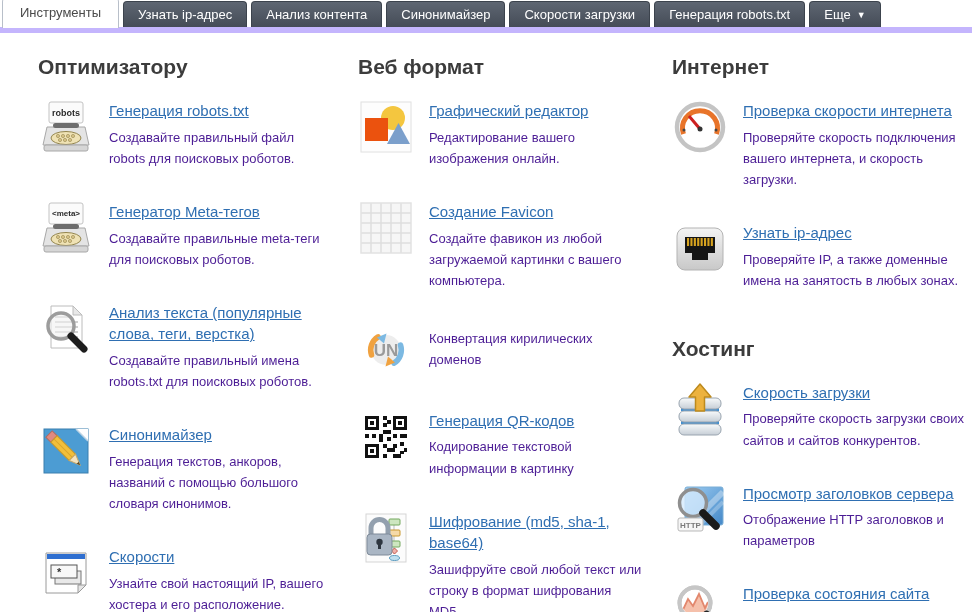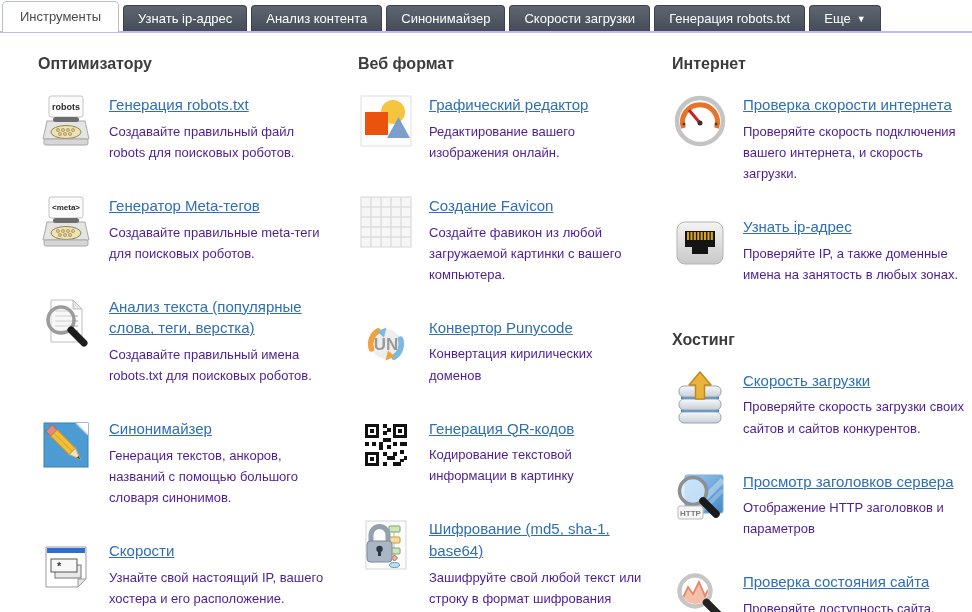--- a/index.html
+++ b/index.html
@@ -1,35 +1,35 @@
 <!DOCTYPE html>
 <html lang="ru"><head>
 <meta charset="utf-8">
 <style>
   * { margin:0; padding:0; box-sizing:border-box; }
   html,body { width:972px; height:612px; overflow:hidden; background:#fff;
     font-family:"Liberation Sans", sans-serif; }
   
   .tabbar { display:flex; align-items:flex-end; height:33px; padding-left:2px;
-    border-bottom:2px solid #c4b5fd; background:#fff; position:relative; }
+    border-bottom:6px solid #c4b5fd; background:#fff; position:relative; }
   .tab { border-radius:4px 4px 0 0; font-size:13px; white-space:nowrap; cursor:pointer;
     margin-right:4px; }
   .tab.inactive { background:linear-gradient(#5e6672,#454c57); color:#fff;
     height:26px; line-height:25px; padding:0 14px; border:1px solid #3c434d; border-bottom:none; }
   .tab.active { background:#fff; color:#4a4a4a; height:31px; line-height:30px; padding:0 17px;
     border:1px solid #b8bfc9; border-bottom:none; margin-bottom:-1px; z-index:2;
     border-radius:5px 5px 0 0; }
   .tab .arr { font-size:9px; margin-left:6px; vertical-align:1px; }
   
   .content { display:flex; padding:22px 10px 0 38px; }
   .col { flex:none; }
   .col-1 { width:290px; margin-right:30px; }
   .col-2 { width:284px; margin-right:30px; }
   .col-3 { width:295px; }
-  .sec-header { font-size:16px; font-weight:bold; color:#3c3c3c; margin:0 0 20px 0; }
+  .sec-header { font-size:21px; font-weight:bold; color:#3c3c3c; margin:0 0 20px 0; }
   .sec-header.gap { margin-top:46px; }
   .item { display:flex; margin-bottom:31px; }
   .icon { width:56px; height:56px; flex:none; margin-right:15px; }
   .txt { padding-top:1px; }
   .tool-link { color:#2f6fb2; font-size:15px; line-height:1.45; text-decoration:underline; }
   .tool-desc { font-size:13px; color:#4c1d95; line-height:1.62; margin-top:5px; }
   svg text { font-family:"Liberation Sans", sans-serif; }
 </style>
 </head>
 <body>
@@ -211,21 +211,20 @@
           <text x="28" y="34" text-anchor="middle" font-size="17" font-weight="bold" fill="#9a9a9a">UN</text>
           <g fill="none" stroke-linecap="round">
             <path d="M13.5 33 A15.5 15.5 0 0 1 20 14.8" stroke="#f0a240" stroke-width="5.5"></path>
             <path d="M42.5 23 A15.5 15.5 0 0 1 36 41.2" stroke="#7cb9e2" stroke-width="5.5"></path>
           </g>
           <path d="M19 15.5 l9.5 -4 l-2.5 10 z" fill="#7cb9e2"></path>
           <path d="M37 40.5 l-9.5 4 l2.5 -10 z" fill="#f0a240"></path>
         </svg>
       </div>
       <div class="txt">
-        <a class="tool-link" href="#">Конвертор Punycode</a>
         <div class="tool-desc">Конвертация кирилических доменов</div>
       </div>
     </div>
 
     <div class="item">
       <div class="icon">
         <svg width="56" height="56" viewBox="0 0 56 56">
           <rect x="3" y="3" width="50" height="50" fill="#fff"></rect>
           <g fill="#111">
             <path d="M7 7 h14 v14 h-14 z M10 10 v8 h8 v-8 z" fill-rule="evenodd"></path>

